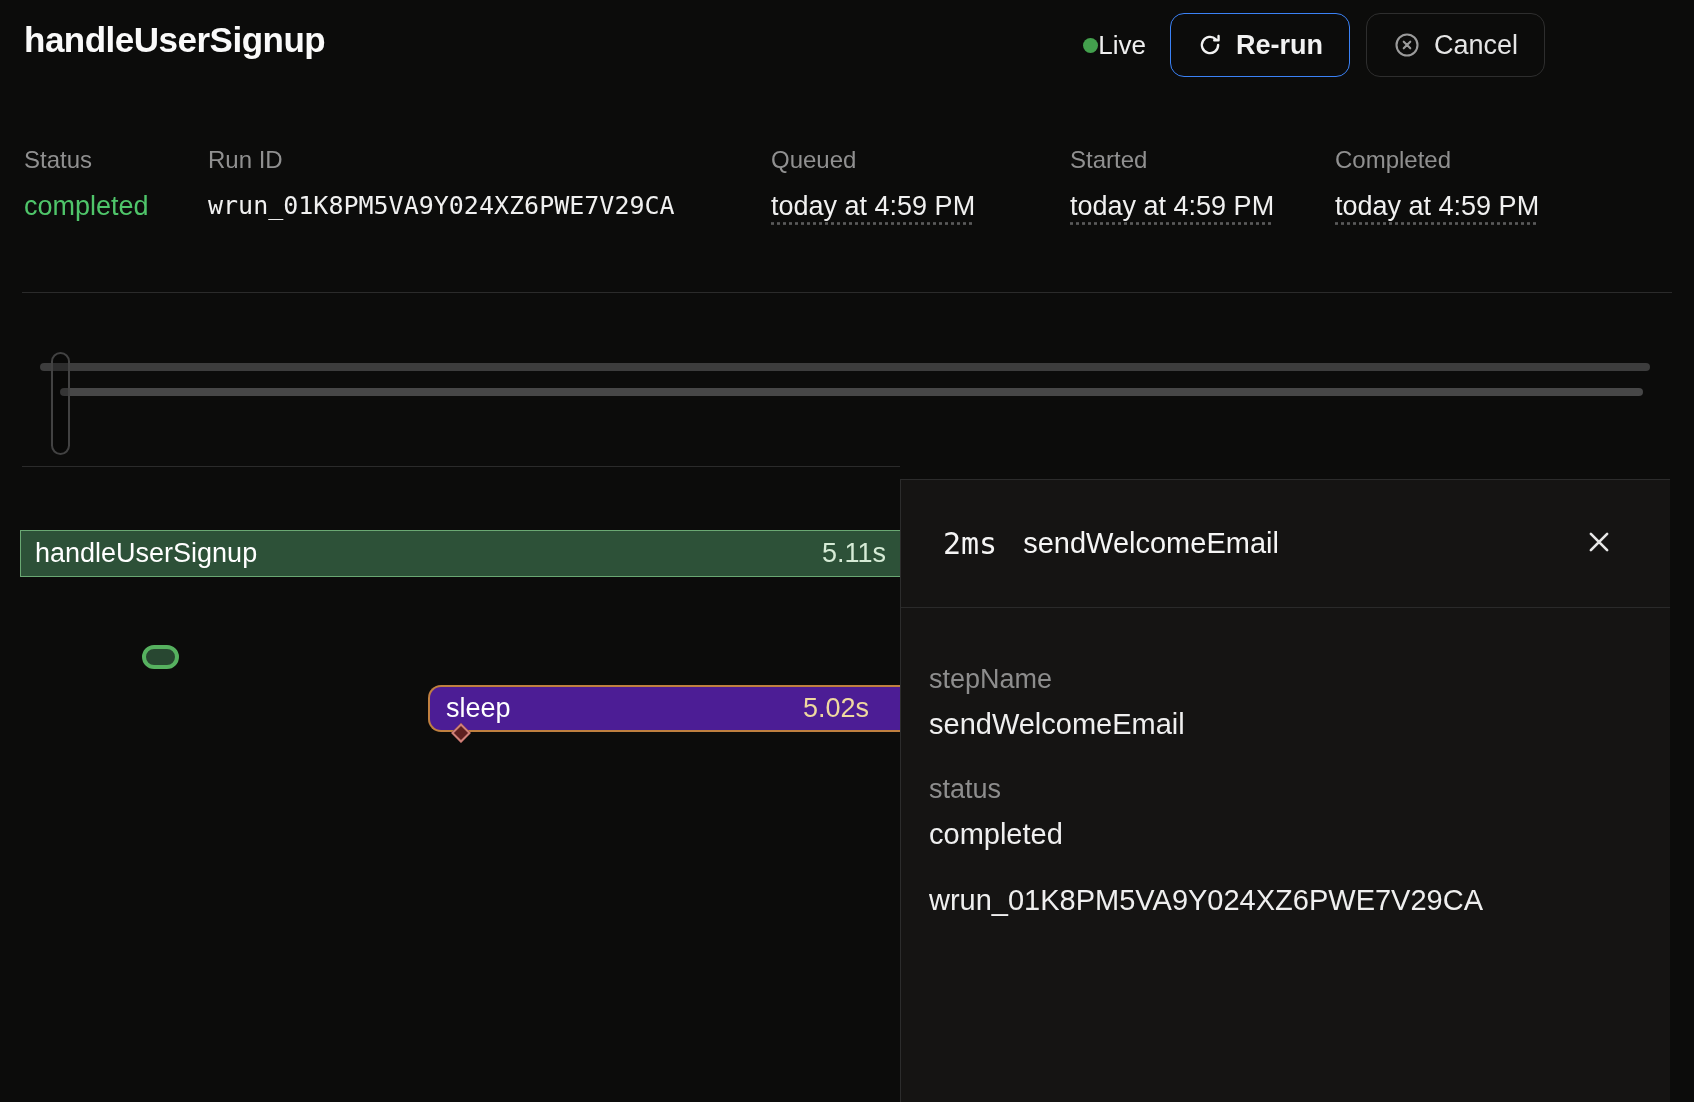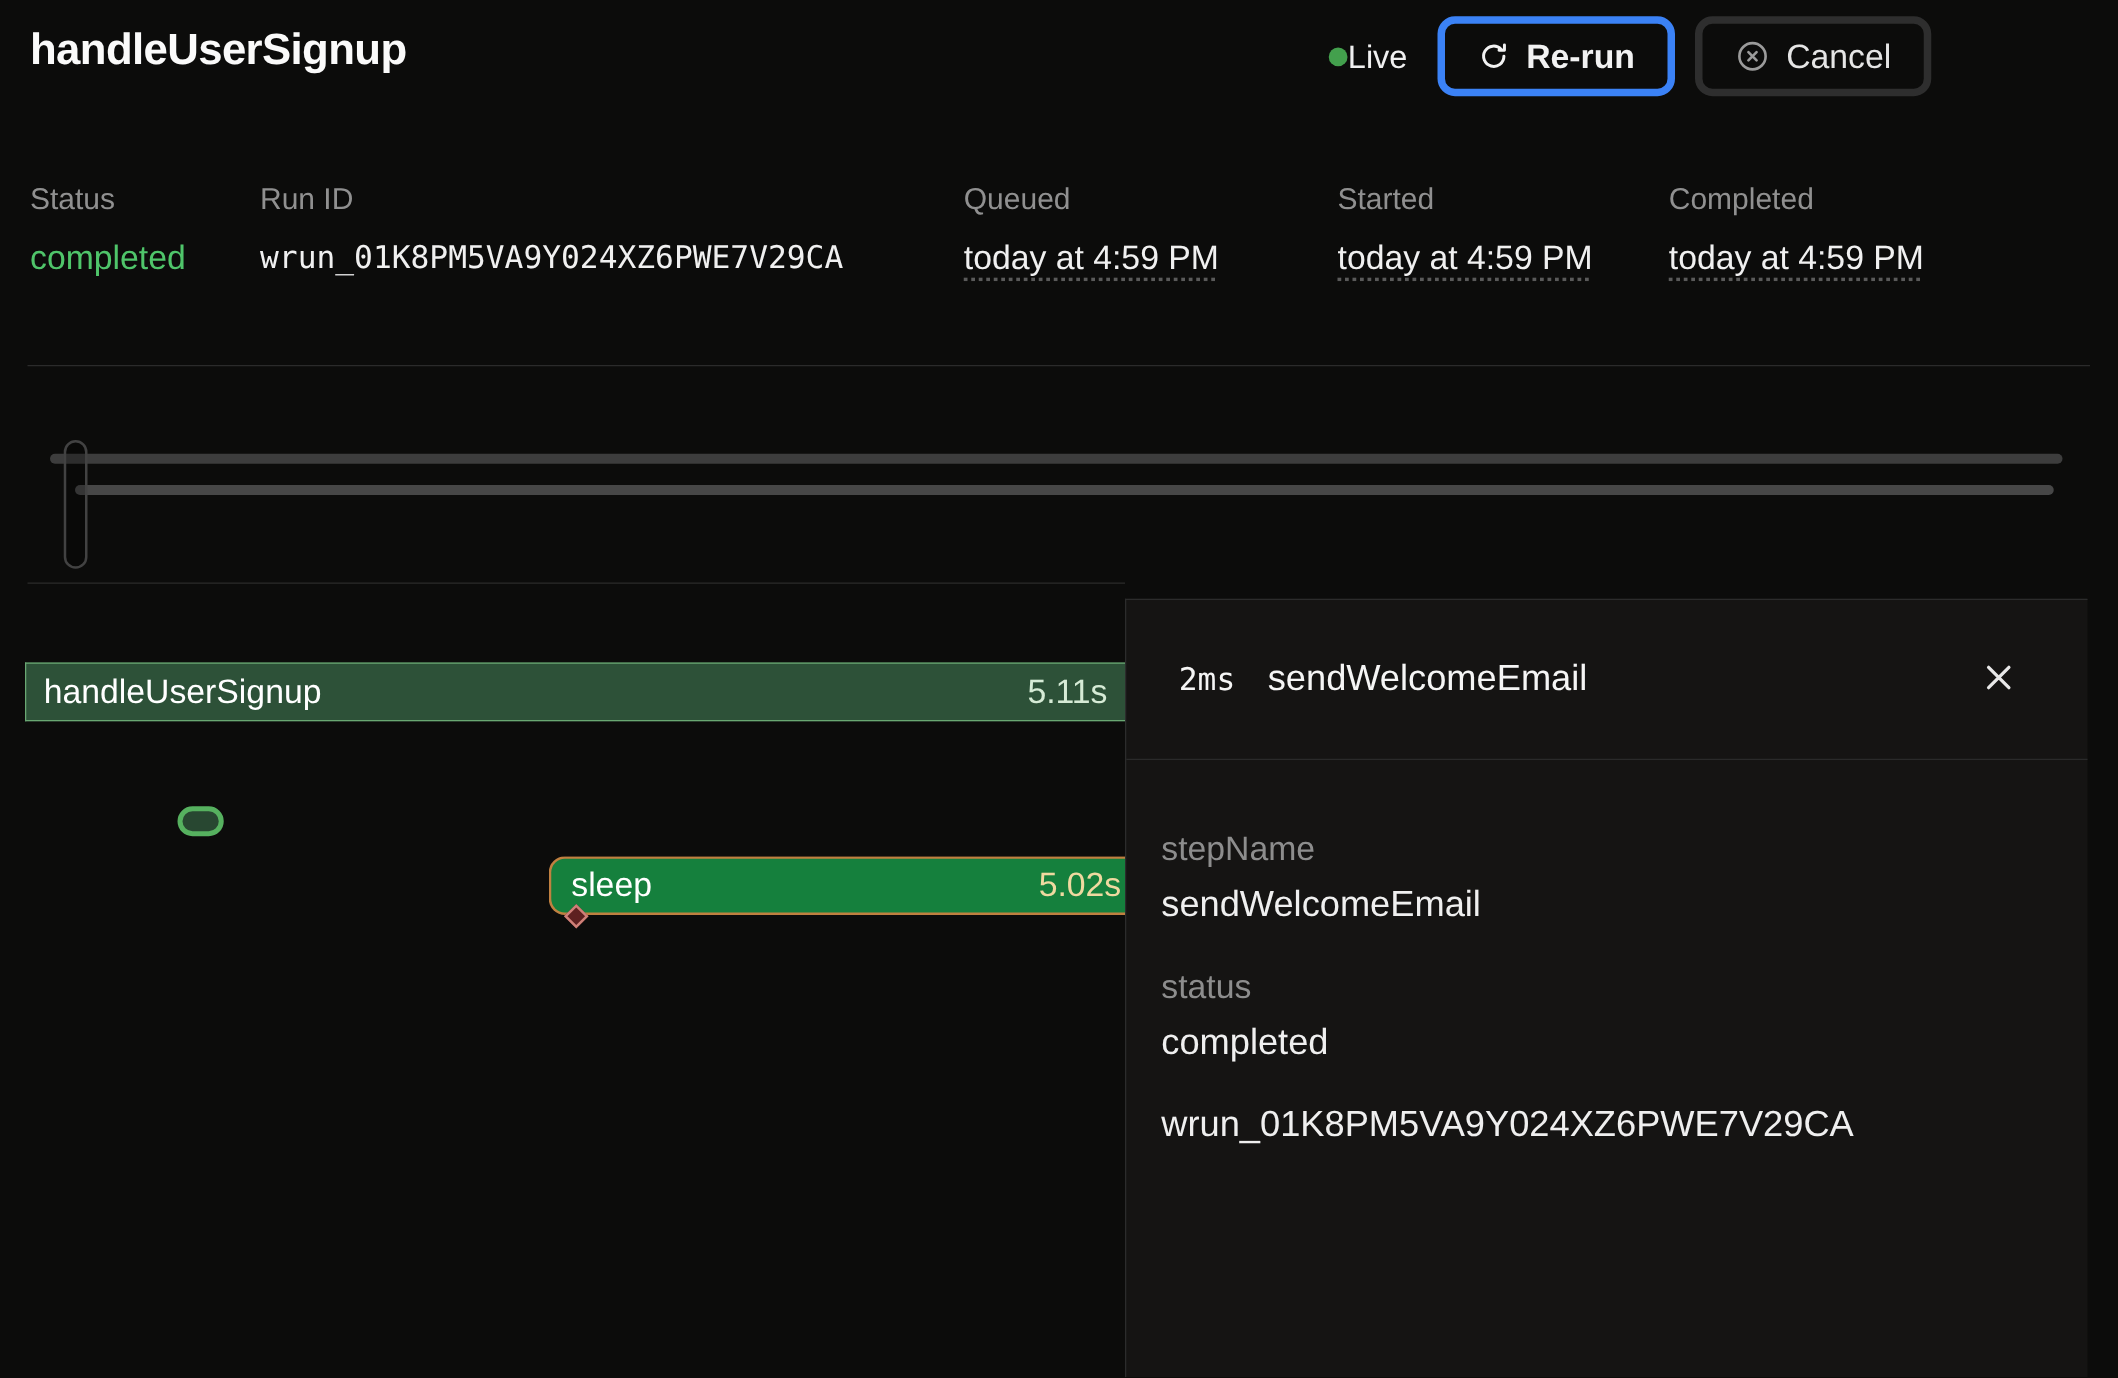--- a/index.html
+++ b/index.html
@@ -14,21 +14,21 @@
     font-size:35px; font-weight:700; letter-spacing:-0.5px; color:#fafafa;
   }
   .controls {
     position:absolute; top:13px; right:149px; height:64px;
     display:flex; align-items:center; gap:16px;
   }
   .live { display:flex; align-items:center; margin-right:8px; font-size:26px; color:#f0f0f0; }
   .live-dot { width:15px; height:15px; border-radius:50%; background:#43a04d; }
   .btn {
     display:flex; align-items:center; gap:13px; height:64px; padding:0 26px;
-    background:transparent; border:6px solid #3b82f6; border-radius:14px;
+    background:transparent; border:1px solid #3b82f6; border-radius:14px;
     font-family:"Liberation Sans", sans-serif; font-size:27px; font-weight:600;
     color:#f2f2f2; cursor:pointer;
   }
   .btn svg { display:block; }
   .btn.cancel { color:#e5e5e5; border-color:#2e2e2e; font-weight:400; }
   
   .mcol { position:absolute; top:146px; }
   .mc-status { left:24px; } .mc-runid { left:208px; }
   .mc-queued { left:771px; } .mc-started { left:1070px; } .mc-completed { left:1335px; }
   .mlabel { font-size:24px; color:#909090; }
@@ -55,39 +55,39 @@
     left:20px; top:530px; width:880px;
     background:#2d5138; border:1px solid #6aa873; border-right:none;
     padding:0 14px;
   }
   .workflow-bar .dur { color:#d6ebd6; }
   .step-pill {
     position:absolute; left:142px; top:645px; width:37px; height:24px;
     border-radius:12px; background:#284731; border:4px solid #56b15f; cursor:pointer;
   }
   .sleep-bar {
-    left:439px; top:685px; width:472px;
-    background:#15803d; border:2px solid #c08040; border-right:none;
-    border-radius:13px 0 0 13px; padding:0 14px 0 16px;
+    left:428px; top:685px; width:472px;
+    background:#4c1d95; border:2px solid #c08040; border-right:none;
+    border-radius:13px 0 0 13px; padding:0 31px 0 16px;
   }
   .sleep-bar .dur { color:#efd9a0; }
   .diamond {
     position:absolute; left:454px; top:726px; width:14px; height:14px;
     background:#5e2020; border:2px solid #cf8078; transform:rotate(45deg); cursor:pointer;
   }
   
   .panel {
     position:absolute; left:900px; top:479px; width:770px; height:623px;
     background:#151413; border-left:1px solid #2c2c2c; border-top:1px solid #2c2c2c;
   }
   .panel-header {
     display:flex; align-items:center; height:128px;
     padding:0 52px 0 42px; border-bottom:1px solid #2a2a2a;
   }
-  .pdur { font-family:"DejaVu Sans Mono", monospace; font-size:25px; color:#f5f5f5; }
+  .pdur { font-family:"DejaVu Sans Mono", monospace; font-size:30px; color:#f5f5f5; }
   .ptitle { margin-left:26px; font-size:29px; color:#f5f5f5; }
   .pclose {
     margin-left:auto; width:38px; height:38px; background:transparent; border:none;
     cursor:pointer; display:flex; align-items:center; justify-content:center;
   }
   .panel-body { padding:56px 30px 0 28px; }
   .field { margin-bottom:33px; }
   .fkey { font-size:27px; color:#8d8d8d; margin-bottom:13px; }
   .fval { font-size:29px; color:#efefef; }
 </style>

